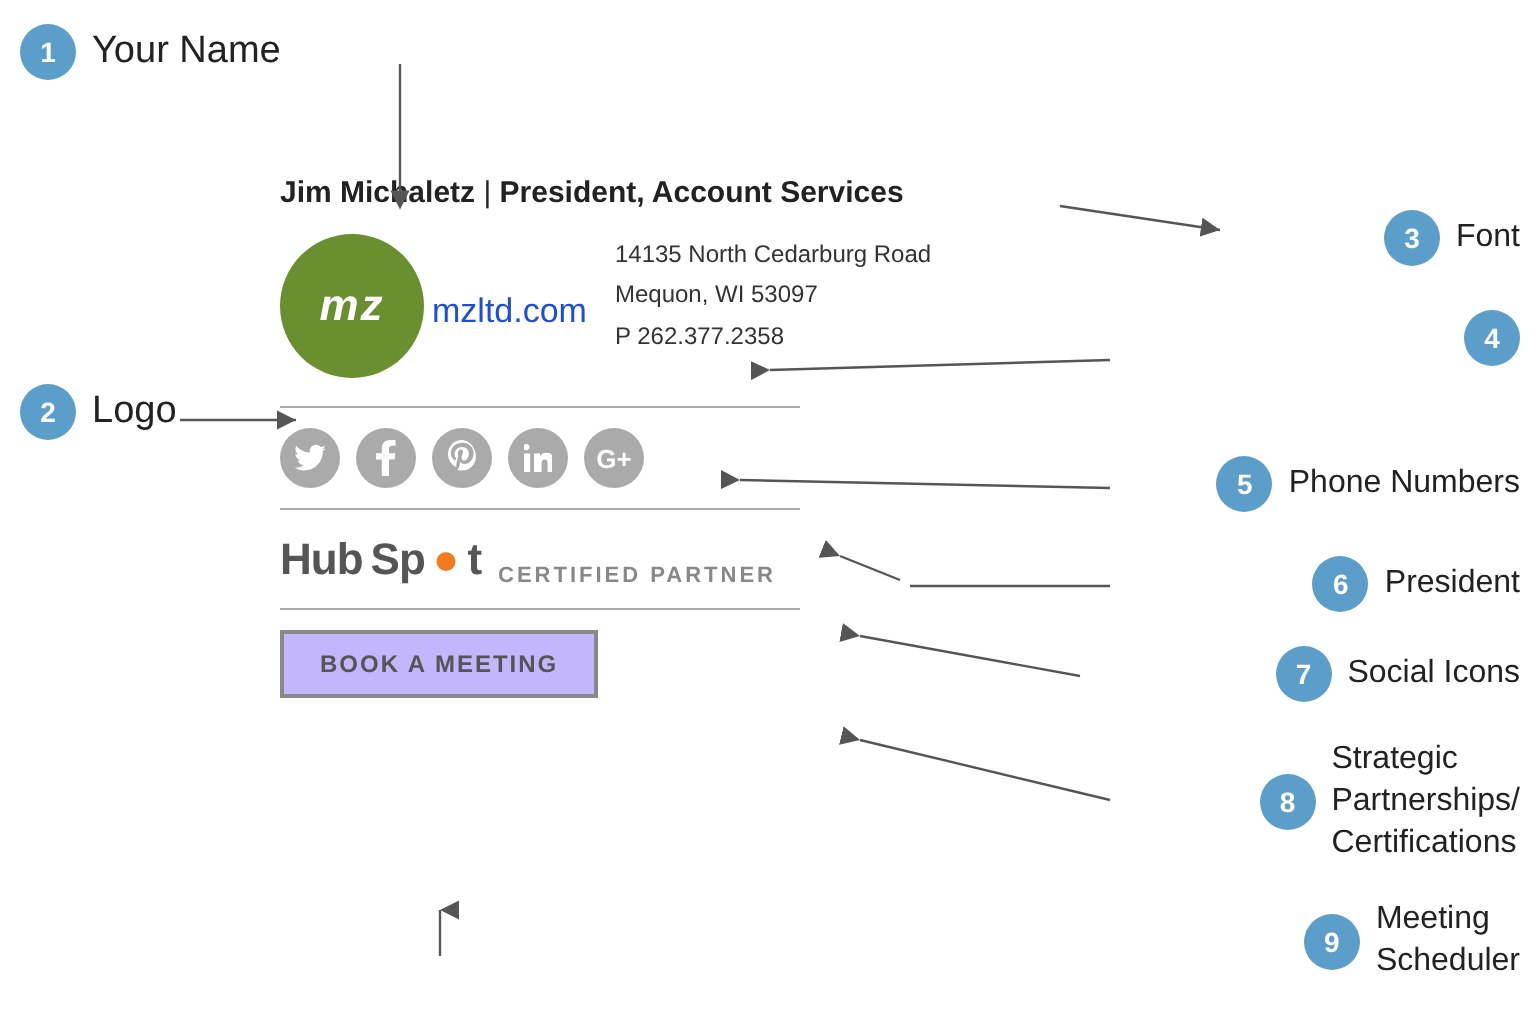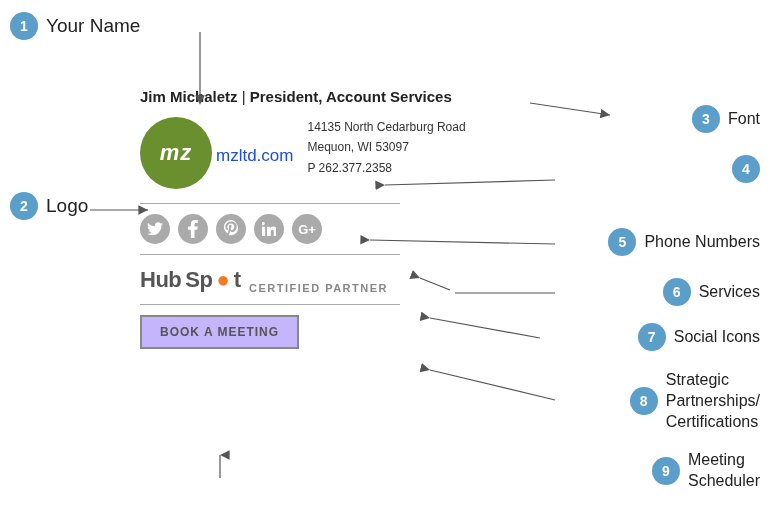--- a/index.html
+++ b/index.html
@@ -184,21 +184,21 @@
   <span class="num-circle">4</span>
 </div>
 
 <div style="position:absolute; top:228px; right:10px; display:flex; align-items:center; gap:8px;">
   <span class="num-circle">5</span>
   <span class="right-label-text">Phone Numbers</span>
 </div>
 
 <div style="position:absolute; top:278px; right:10px; display:flex; align-items:center; gap:8px;">
   <span class="num-circle">6</span>
-  <span class="right-label-text">Services</span>
+  <span class="right-label-text">President</span>
 </div>
 
 <div style="position:absolute; top:323px; right:10px; display:flex; align-items:center; gap:8px;">
   <span class="num-circle">7</span>
   <span class="right-label-text">Social Icons</span>
 </div>
 
 <div style="position:absolute; top:370px; right:10px; display:flex; align-items:center; gap:8px;">
   <span class="num-circle">8</span>
   <span class="right-label-text">Strategic<br>Partnerships/<br>Certifications</span>

